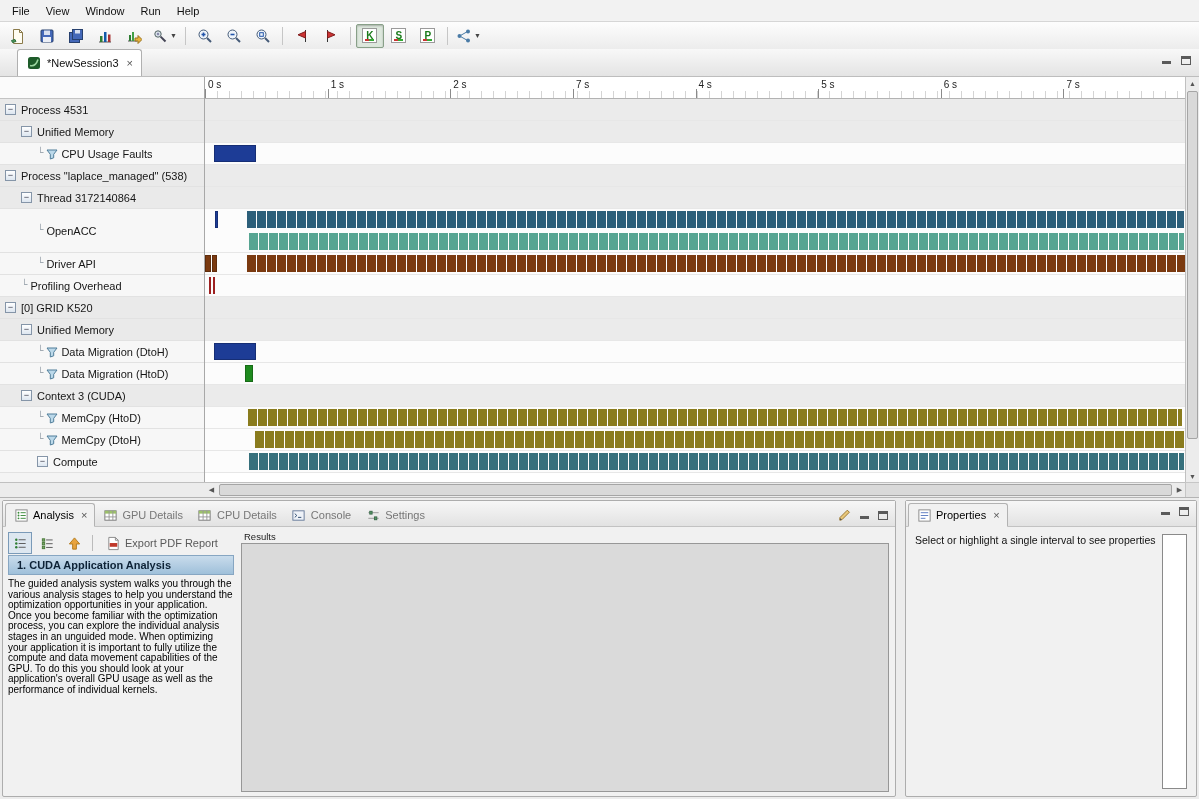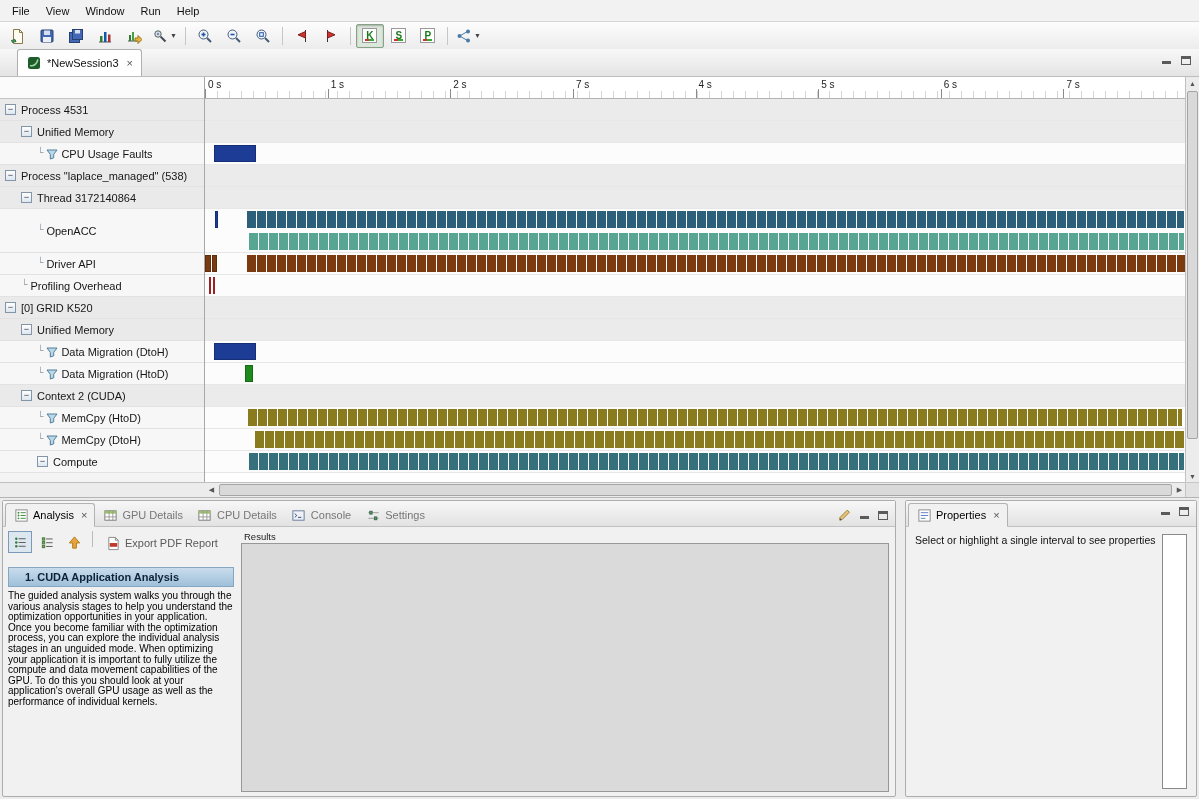--- a/index.html
+++ b/index.html
@@ -80,26 +80,26 @@
   .pright{flex:1}
   .ptabbar{height:25px;background:linear-gradient(#f7f7f7,#e2e2e2);border-bottom:1px solid #c2c2c2;
            display:flex;align-items:flex-end;padding-left:2px;position:relative;flex:0 0 auto}
   .ptab{display:flex;align-items:center;gap:4px;padding:2px 7px;color:#777;height:18px;box-sizing:content-box}
   .ptab.active{background:#f1f1f1;border:1px solid #b2b2b2;border-bottom:1px solid #f1f1f1;border-radius:3px 3px 0 0;
                color:#000;margin-bottom:-1px}
   .pcontrols{position:absolute;right:7px;top:6px;display:flex;gap:8px;align-items:center}
 
   .pbody{flex:1;display:flex;padding:4px 6px 4px 5px;gap:7px;min-height:0}
   .acol{width:226px;flex:0 0 226px;display:flex;flex-direction:column;min-height:0;overflow:hidden}
-  .atoolbar{display:flex;gap:3px;height:24px;flex:0 0 auto;margin-bottom:12px}
+  .atoolbar{display:flex;align-items:center;gap:3px;height:24px;flex:0 0 auto;margin-bottom:0}
   .tgl{width:22px;height:20px;display:flex;align-items:center;justify-content:center;border:1px solid transparent}
   .tgl.pressed{border-color:#7a9ab8;background:#dde7f0}
   .asep{width:1px;height:16px;background:#bbb;margin:0 3px}
   .pdfbtn{display:flex;align-items:center;gap:4px;color:#5a5a5a;padding:2px 5px;border:1px solid transparent}
-  .ahdr{background:linear-gradient(#c9dcec,#9fc0da);border:1px solid #87a6c2;padding:3px 16px;font-weight:bold;
+  .ahdr{background:linear-gradient(#c9dcec,#9fc0da);border:1px solid #87a6c2;padding:3px 8px;font-weight:bold;
         font-size:11px;color:#0d2236;flex:0 0 auto}
   .adesc{font-size:10px;line-height:10.6px;margin-top:4px;color:#000}
   .abtn{margin-top:10px;height:25px;display:flex;align-items:center;justify-content:center;gap:6px;
         background:#f1f1f1;border:1px solid #808080;outline:1px dotted #444;outline-offset:-4px;
         font-size:11px;font-family:"Liberation Sans",sans-serif;flex:0 0 auto;width:100%}
   .afoot{font-size:10px;line-height:10.6px;margin-top:8px}
   .rcol{flex:1;display:flex;flex-direction:column;min-width:0}
   .rlabel{font-size:9.5px;margin:0 0 1px 3px;color:#222}
   .rbox{flex:1;background:#dadada;border:1px solid #979797}
 
@@ -340,21 +340,21 @@
             <svg width="12" height="12" viewBox="0 0 12 12">
               <path d="M1 2h10L7.7 6.3V9.8L4.3 11V6.3z" fill="#bcd9ea" stroke="#4f7d99"></path>
             </svg>
           </span>
           <span style="flex:0 0 3px"></span>
           <span class="tlabel">Data Migration (HtoD)</span>
         </div>
         <div class="trow group" style="height: 22px;">
           <span style="flex:0 0 21px"></span>
           <span class="minusbox">−</span>
-          <span class="tlabel">Context 2 (CUDA)</span>
+          <span class="tlabel">Context 3 (CUDA)</span>
         </div>
         <div class="trow" style="height: 22px;">
           <span style="flex:0 0 37px"></span>
           <span class="branch">└</span>
           <span class="icn f12">
             <svg width="12" height="12" viewBox="0 0 12 12">
               <path d="M1 2h10L7.7 6.3V9.8L4.3 11V6.3z" fill="#bcd9ea" stroke="#4f7d99"></path>
             </svg>
           </span>
           <span style="flex:0 0 3px"></span>

